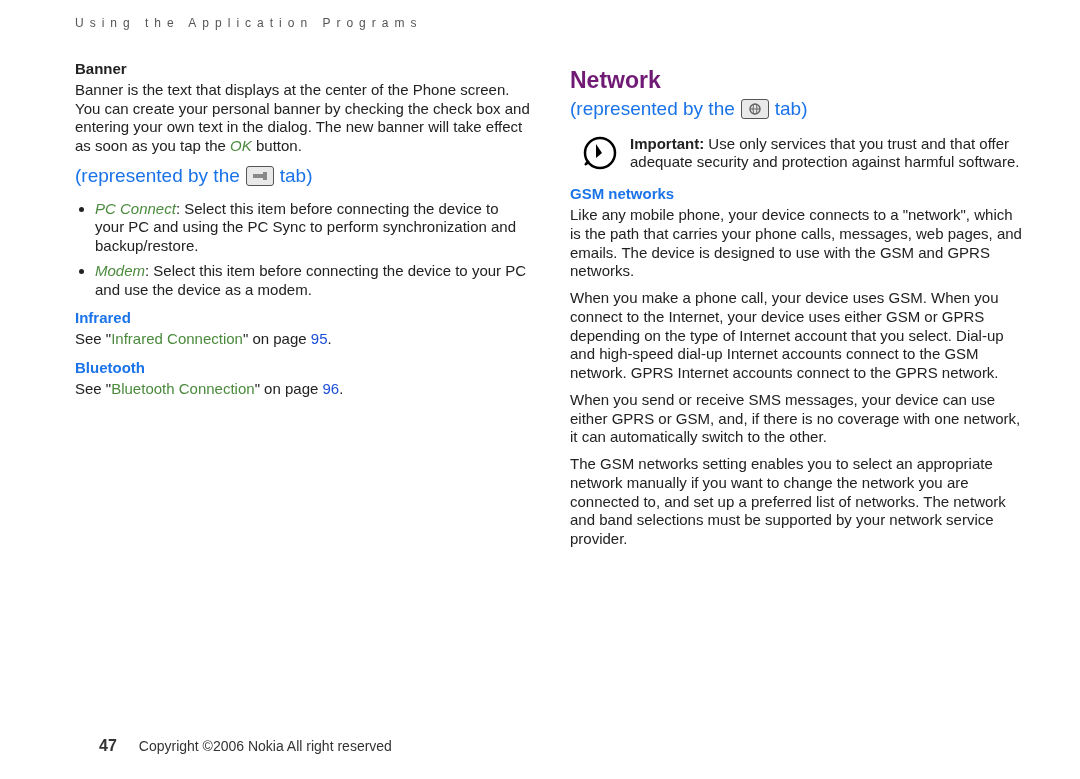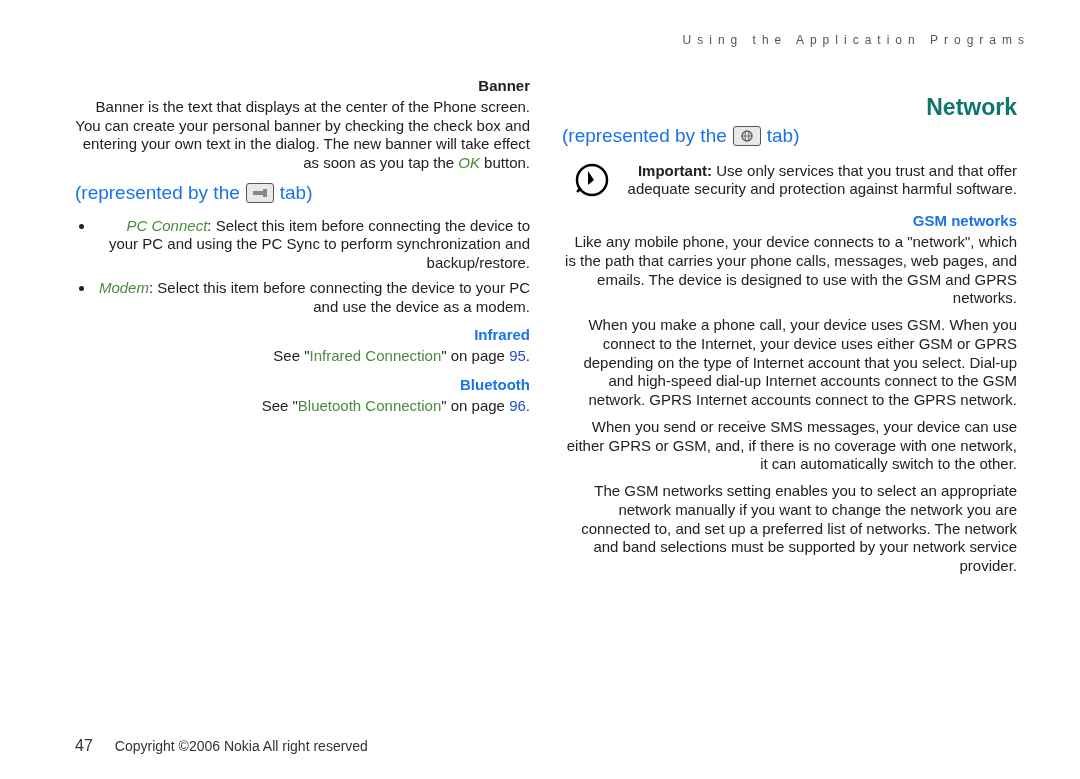--- a/index.html
+++ b/index.html
@@ -5,57 +5,56 @@
   body {
     margin: 0;
     padding: 0;
     background: #fff;
     font-family: "Segoe UI", Tahoma, Arial, sans-serif;
     width: 1080px;
     height: 779px;
     overflow: hidden;
   }
   .page {
-    padding: 33px 50px 20px 75px;
+    padding: 16px 50px 20px 75px;
     box-sizing: border-box;
     width: 1080px;
     height: 779px;
     position: relative;
-    text-align: right;
   }
   .header-line {
     font-size: 12px;
     letter-spacing: 6px;
     color: #555;
     margin-bottom: 20px;
   }
   .columns {
     display: flex;
-    gap: 32px;
+    gap: 40px;
   }
   .col {
     width: 455px;
     font-size: 15px;
     line-height: 1.25;
     color: #222;
   }
   .h3 {
     font-weight: bold;
     font-size: 15px;
     margin: 10px 0 2px;
     color: #222;
   }
   .body-text {
     margin: 0 0 8px;
   }
   .section-title {
-    color: #0f766e;
+    color: #701a75;
     font-size: 23px;
     font-weight: 600;
-    margin: 26px 0 0;
+    margin: 16px 0 0;
   }
   .subtitle-row {
     color: #1a73e8;
     font-size: 19px;
     margin: 2px 0 12px;
     display: flex;
     align-items: center;
     gap: 6px;
   }
   .tab-icon {
@@ -98,21 +97,21 @@
   .footer {
     position: absolute;
     bottom: 24px;
     left: 75px;
     display: flex;
     align-items: baseline;
     gap: 22px;
     font-size: 14px;
     color: #333;
   }
-  .page-num { font-weight: normal; font-size: 16px; }
+  .page-num { font-weight: bold; font-size: 16px; margin-left: 24px; }
 </style>
 </head>
 <body>
 
 <div class="page">
   <div class="header-line">Using the Application Programs</div>
 
   <div class="columns">
 
     <div class="col">

